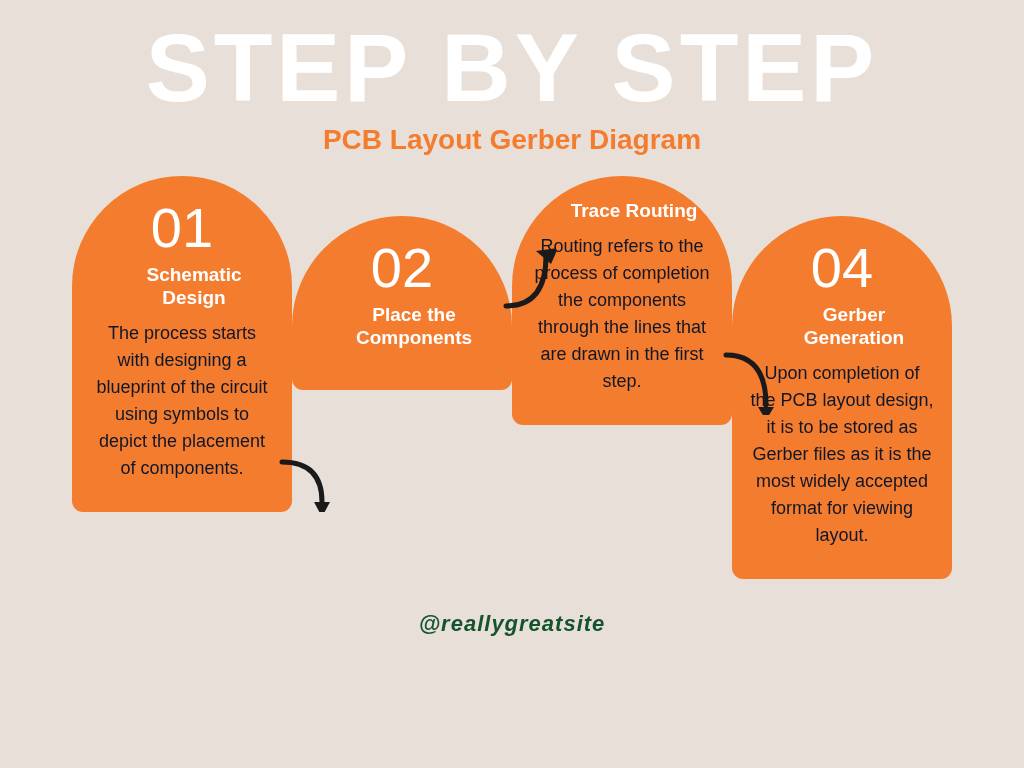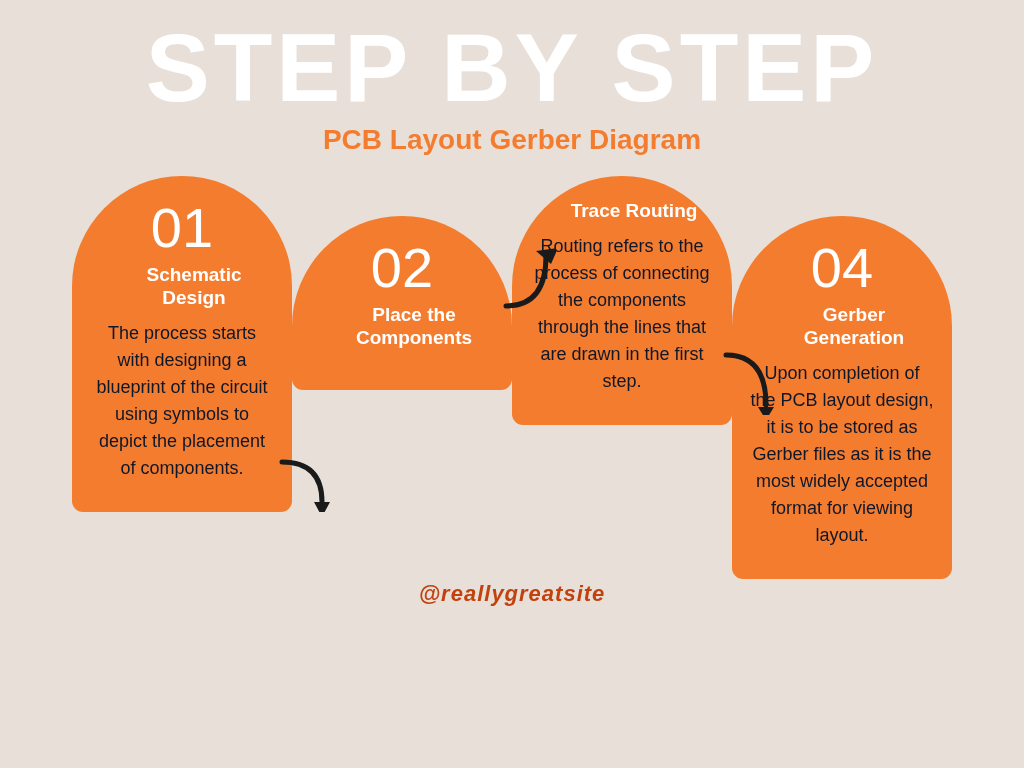--- a/index.html
+++ b/index.html
@@ -82,25 +82,25 @@
     }
 
     .step-desc {
       font-size: 18px;
       font-weight: 400;
       color: #0f172a;
       line-height: 1.5;
     }
 
     .footer {
-      margin-top: 2px;
+      margin-top: 32px;
       font-size: 22px;
       font-style: italic;
       font-weight: 700;
-      color: #c2410c;
+      color: #14532d;
       letter-spacing: 1px;
     }
 
     
     .arrow-svg {
       position: absolute;
       z-index: 10;
     }
 
     .step-wrapper-1 .arrow-svg {
@@ -142,21 +142,21 @@
 
     <svg class="arrow-svg" width="60" height="70" viewBox="0 0 60 70" style="position:absolute; top:30px; right:-44px;">
       <path d="M 10 60 Q 50 60 50 10" stroke="#1a1a1a" stroke-width="5" fill="none" stroke-linecap="round"></path>
       <polygon points="40,5 55,18 62,2" fill="#1a1a1a"></polygon>
     </svg>
   </div>
 
   <div class="step-wrapper step-wrapper-3" style="position:relative;">
     <div class="step-card">
       <div class="step-title">Trace Routing</div>
-      <div class="step-desc">Routing refers to the process of connecting the components through the lines that are drawn in the first step.</div>
+      <div class="step-desc">Routing refers to the process of completion the components through the lines that are drawn in the first step.</div>
     </div>
 
     <svg class="arrow-svg" width="60" height="70" viewBox="0 0 60 70" style="position:absolute; bottom:10px; right:-44px;">
       <path d="M 10 10 Q 50 10 50 60" stroke="#1a1a1a" stroke-width="5" fill="none" stroke-linecap="round"></path>
       <polygon points="42,62 58,62 50,75" fill="#1a1a1a"></polygon>
     </svg>
   </div>
 
   <div class="step-wrapper step-wrapper-4" style="position:relative; margin-top: 40px;">
     <div class="step-card">

